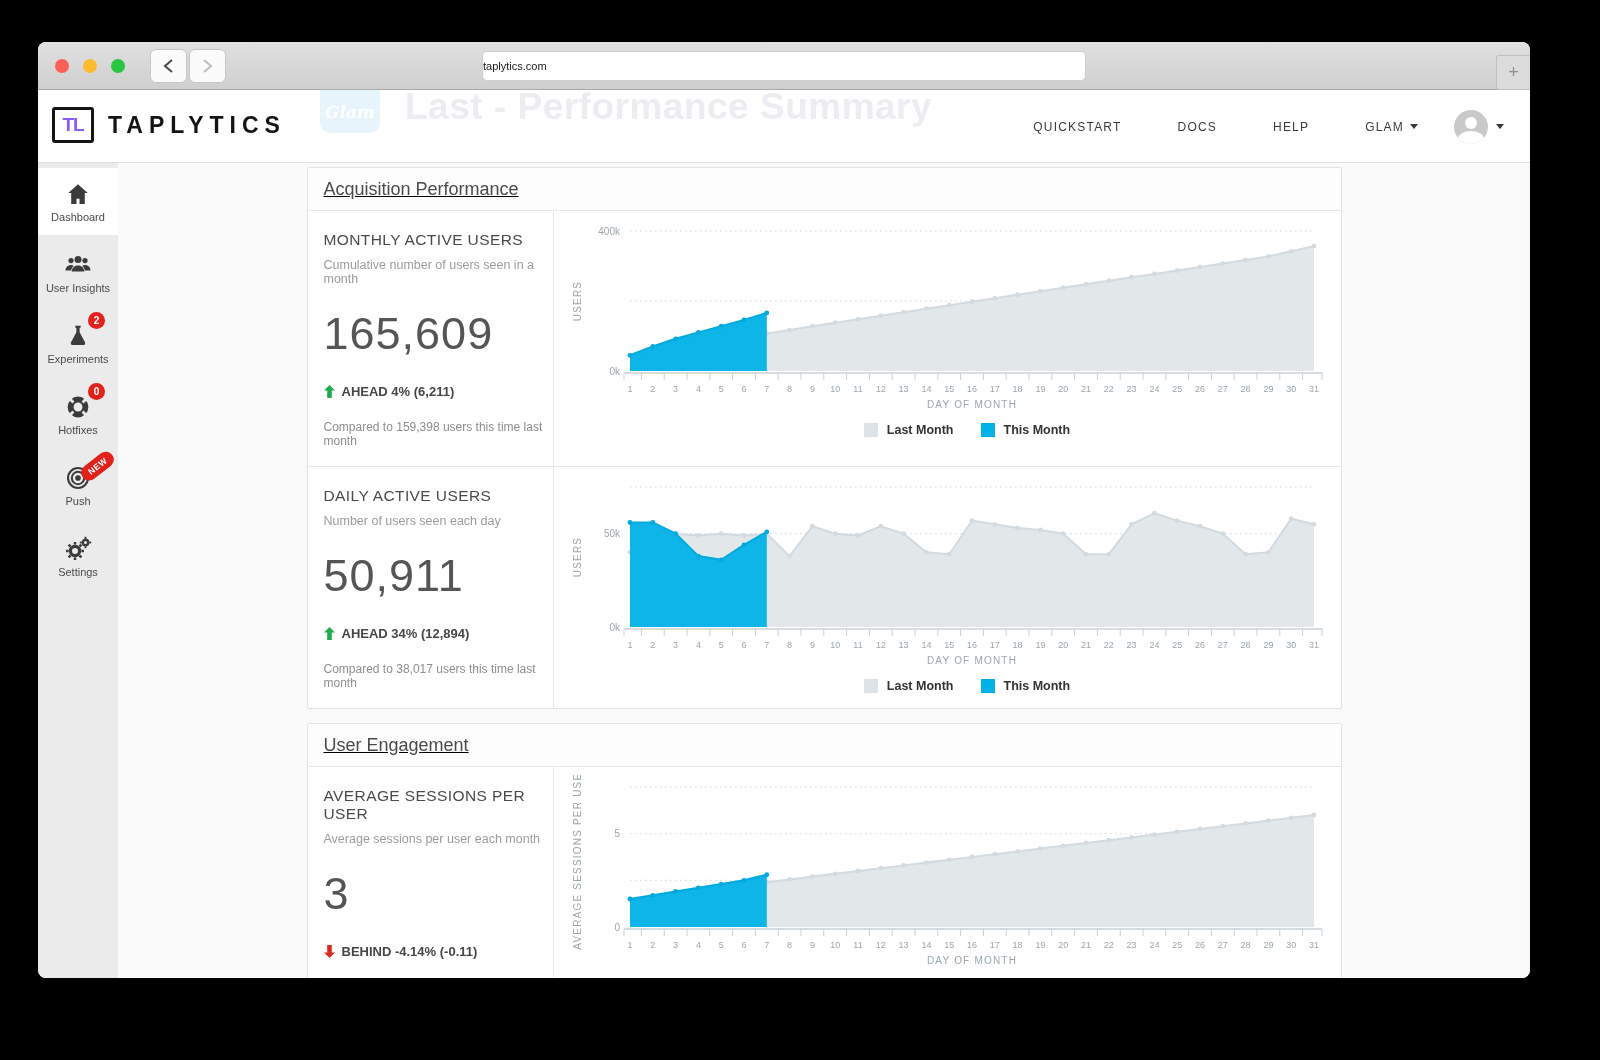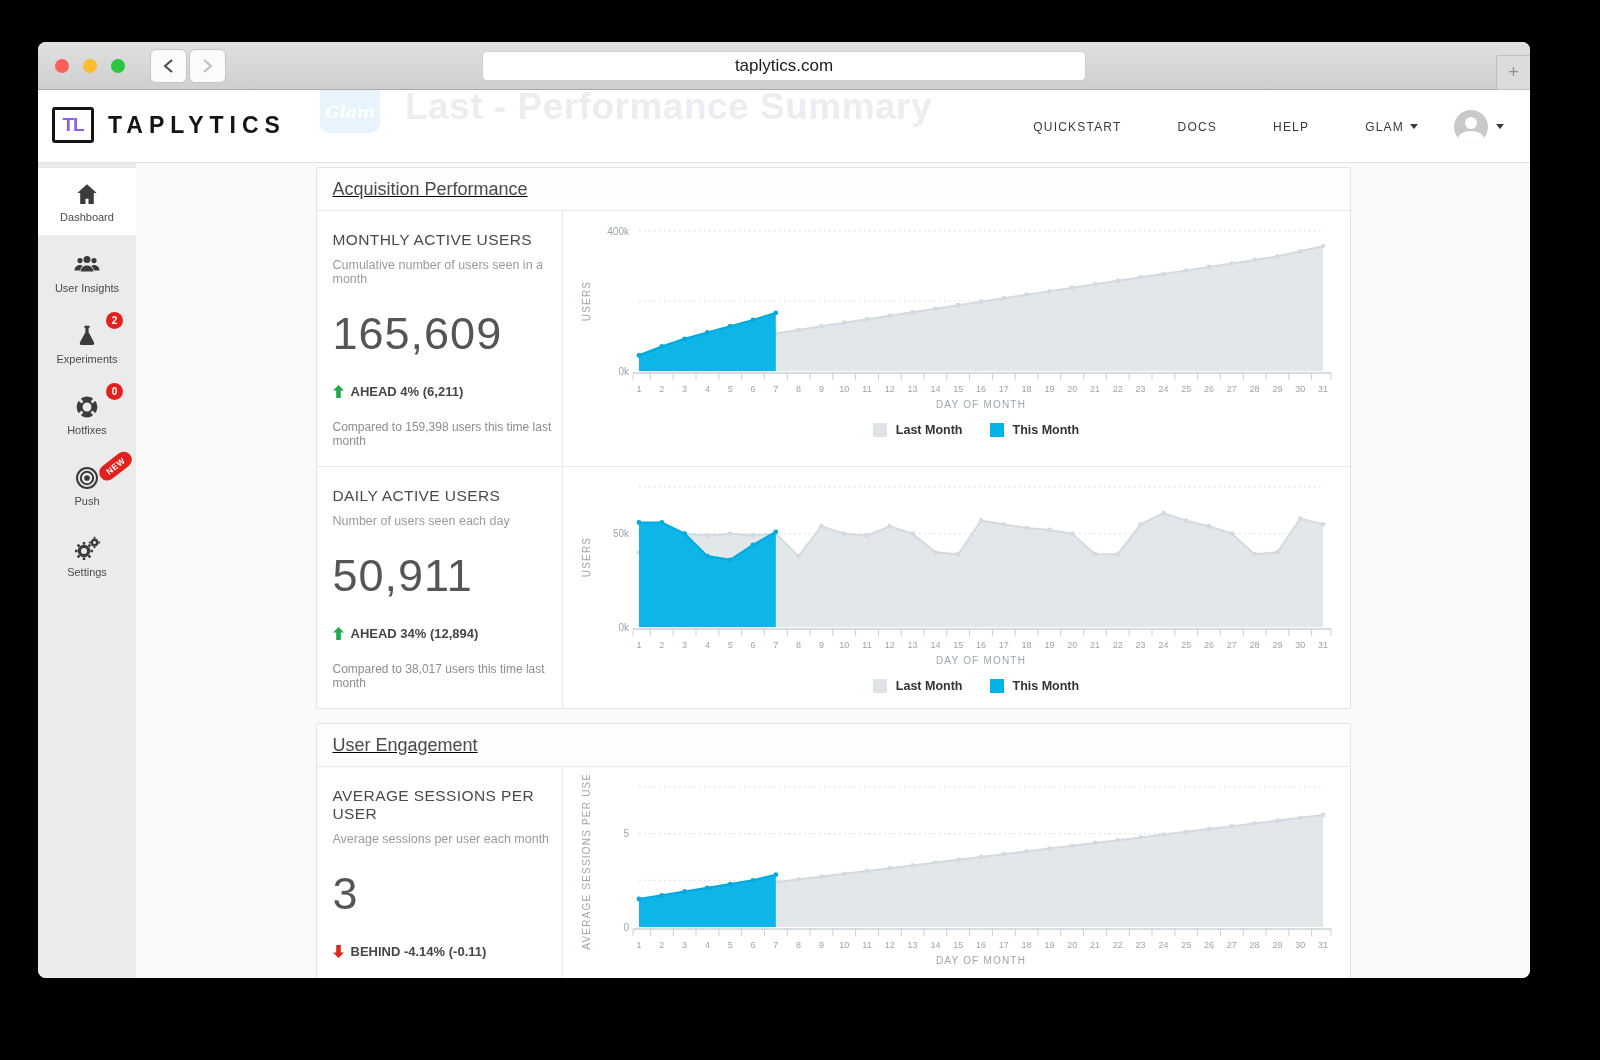--- a/index.html
+++ b/index.html
@@ -9,22 +9,22 @@
 
   
   .toolbar { position:relative; height:48px; background:linear-gradient(#e0e0e0,#cfcfcf); border-bottom:1px solid #a9a9a9; }
   .lights { position:absolute; left:17px; top:17px; display:flex; gap:14px; }
   .light { width:14px; height:14px; border-radius:50%; }
   .light.red { background:#fc5f56; } .light.yellow { background:#fdbc2e; } .light.green { background:#28c73f; }
   .navbtns { position:absolute; left:112px; top:7px; display:flex; gap:2px; }
   .navbtn { width:37px; height:34px; background:#fbfbfb; border:1px solid #c5c5c5; border-radius:6px;
             display:flex; align-items:center; justify-content:center; }
   .urlbar { position:absolute; left:50%; top:9px; transform:translateX(-50%); width:604px; height:30px;
-            background:#fff; border:1px solid #cfcfcf; border-radius:5px; display:flex; align-items:center; justify-content:center;
-            font-size:17px; color:#1a1a1a; }
+            background:#fff; border:1px solid #cfcfcf; border-radius:5px; display:flex; align-items:center; justify-content:flex-start;
+            font-size:11px; color:#1a1a1a; }
   .newtab { position:absolute; right:0; top:13px; width:34px; height:35px; background:#dcdcdc; border:1px solid #c0c0c0;
             border-right:none; border-radius:3px 0 0 3px; color:#8f8f8f; font-size:18px; display:flex; align-items:center; justify-content:center; }
 
   
   .appheader { position:relative; height:73px; background:#fff; border-bottom:1px solid #e0e0e0; }
   .ghost-icon { position:absolute; left:282px; top:0; width:60px; height:43px; border-radius:0 0 10px 10px;
                 background:#e7f4fb; display:flex; align-items:center; justify-content:center;
                 font-family:"DejaVu Serif", serif; font-style:italic; font-weight:bold; color:#fff; font-size:17px; overflow:hidden; }
   .ghost-title { position:absolute; left:367px; top:-4px; font-size:37px; font-weight:bold; color:#ebedf0; letter-spacing:.5px; white-space:nowrap; }
   .brand { position:absolute; left:14px; top:17px; display:flex; align-items:center; gap:14px; }
@@ -34,21 +34,21 @@
   .topnav { position:absolute; right:26px; top:0; height:73px; display:flex; align-items:center; gap:36px; }
   .topnav-item { font-size:12px; color:#3a3a3a; letter-spacing:1.2px; display:flex; align-items:center; gap:6px; cursor:pointer;margin-left:20px; }
   .caret { width:0; height:0; border-left:4.5px solid transparent; border-right:4.5px solid transparent; border-top:5.5px solid #3a3a3a; }
   .avatar-wrap { display:flex; align-items:center; gap:8px; }
   .avatar { width:34px; height:34px; border-radius:50%; background:#c9c9c9; overflow:hidden; position:relative; }
   .avatar .head { position:absolute; left:11px; top:7px; width:12px; height:12px; border-radius:50%; background:#fff; }
   .avatar .body { position:absolute; left:4px; top:21px; width:26px; height:16px; border-radius:50%; background:#fff; }
 
   
   .bodyrow { display:flex; height:815px; }
-  .sidebar { width:98px; background:#ebebeb; flex:none; padding-top:5px; }
+  .sidebar { width:80px; background:#ebebeb; flex:none; padding-top:5px; }
   .side-item { position:relative; height:67px; margin-bottom:4px; display:flex; flex-direction:column; align-items:center; justify-content:center; gap:4px; cursor:pointer; }
   .side-item.active { background:#fff; }
   .sicon { height:26px; display:flex; align-items:center; justify-content:center; color:#3b3b3b; }
   .slabel { font-size:11px; color:#4a4a4a; }
   .badge { position:absolute; top:2px; right:13px; min-width:17px; height:17px; border-radius:9px; background:#e2201c; color:#fff;
            font-size:10px; font-weight:bold; display:flex; align-items:center; justify-content:center; padding:0 4px; }
   .ribbon { position:absolute; top:6px; right:2px; background:#e2201c; color:#fff; font-size:8.5px; font-weight:bold;
             padding:3px 8px; border-radius:9px; transform:rotate(-38deg); letter-spacing:.5px; }
 
   .main { flex:1; background:#fafafa; overflow:hidden; }

